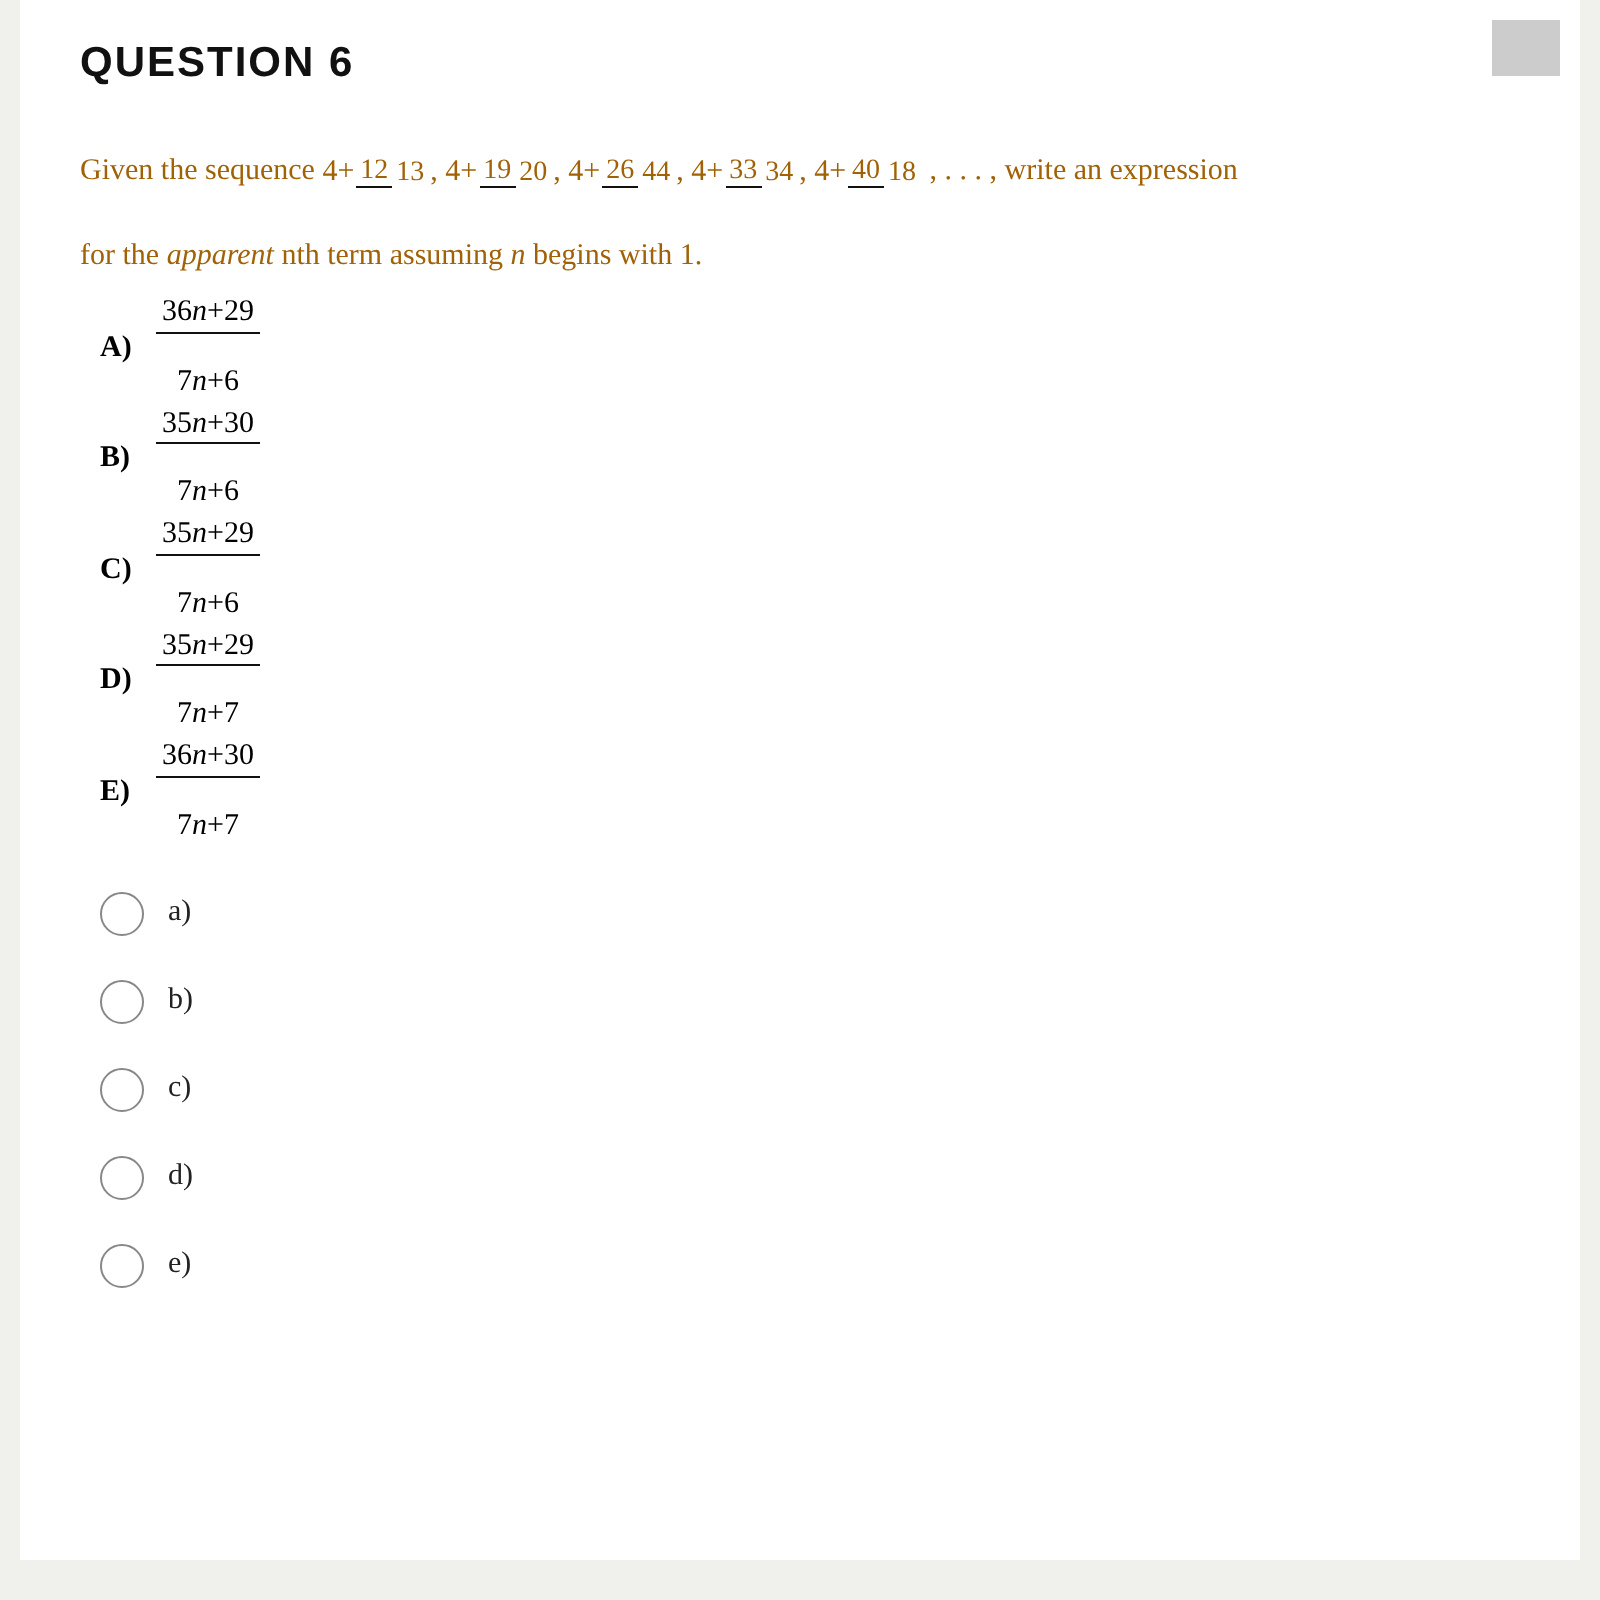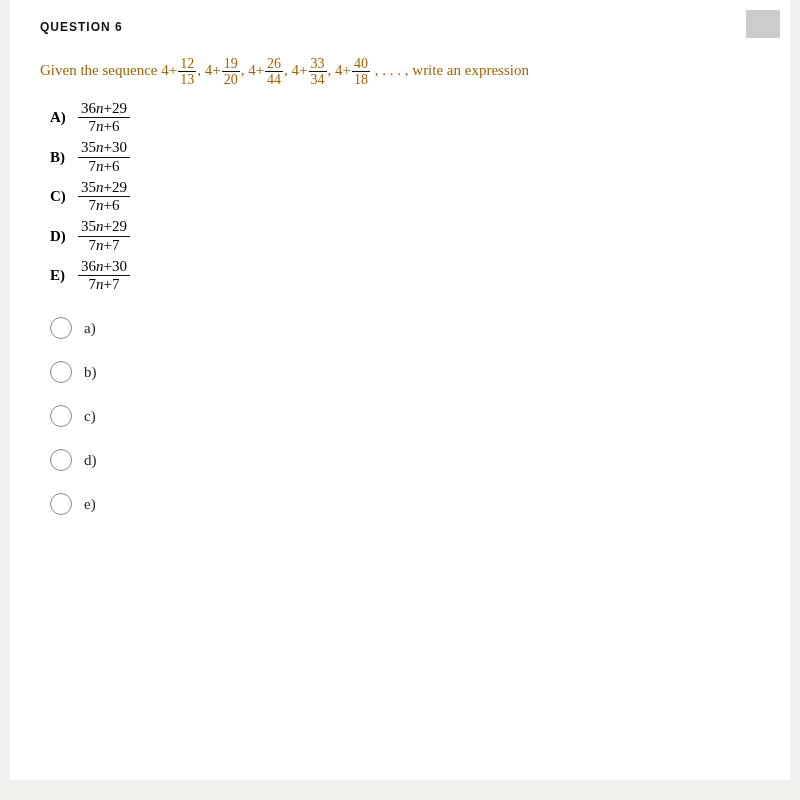--- a/index.html
+++ b/index.html
@@ -22,43 +22,42 @@
       margin: 0 auto;
       width: 780px;
       min-height: 780px;
       padding: 20px 30px 30px 30px;
       position: relative;
     }
 
     .question-title {
       font-family: Arial, sans-serif;
       font-weight: bold;
-      font-size: 12px;
+      font-size: 21px;
       letter-spacing: 1px;
       margin-bottom: 18px;
       color: #111;
     }
 
     .question-text {
       font-size: 15px;
       color: #a16207;
       line-height: 1.6;
       margin-bottom: 6px;
     }
 
     .question-text .italic {
       font-style: italic;
     }
 
     .fraction {
       display: inline-flex;
-      flex-direction: column;
       align-items: center;
       vertical-align: middle;
-      margin: 4px 1px;
+      margin: 16px 1px;
       font-size: 14px;
       line-height: 1.1;
     }
 
     .fraction .numerator {
       border-bottom: 1px solid #111;
       padding: 0 2px;
       text-align: center;
     }
 
@@ -84,20 +83,21 @@
       width: 28px;
       min-width: 28px;
     }
 
     .choice-fraction {
       display: inline-flex;
       flex-direction: column;
       align-items: center;
       font-size: 15px;
       line-height: 1.15;
+      gap: 16px;
     }
 
     .choice-fraction .num {
       border-bottom: 1.5px solid #111;
       padding: 0 3px;
       text-align: center;
       font-size: 15px;
     }
 
     .choice-fraction .den {
@@ -183,20 +183,23 @@
     <span>
       4+<span class="fraction">
           <span class="numerator">40</span>
           <span class="denominator">18</span>
         </span>
     </span>
     <span>, . . . ,</span>
     <span> write an expression</span>
   </div>
 
+  <div class="question-text">
+    <span>for the </span><span class="italic">apparent</span><span> nth term assuming </span><span class="italic">n</span><span> begins with 1.</span>
+  </div>
 
   <div class="choices">
 
     <div class="choice-item">
       <span class="choice-label">A)</span>
       <span class="choice-fraction">
         <span class="num">36<i>n</i>+29</span>
         <span class="den">7<i>n</i>+6</span>
       </span>
     </div>

